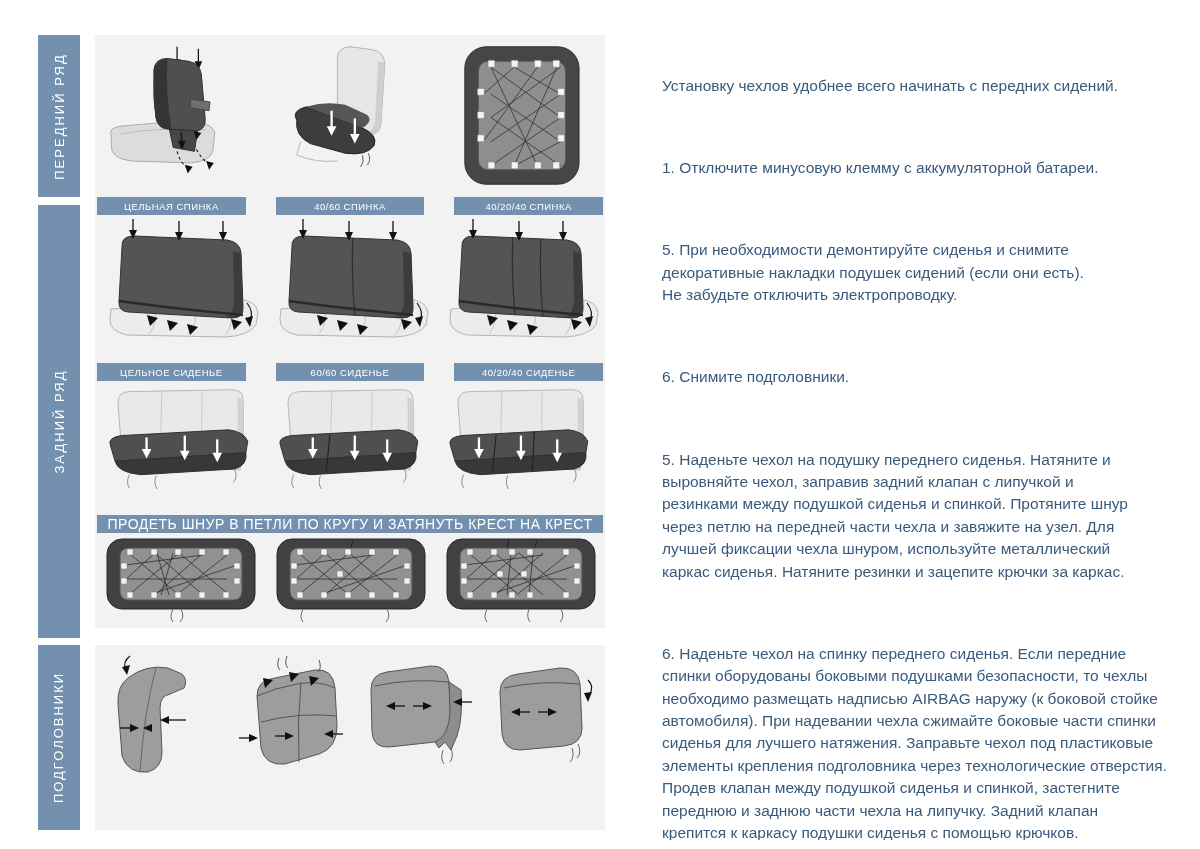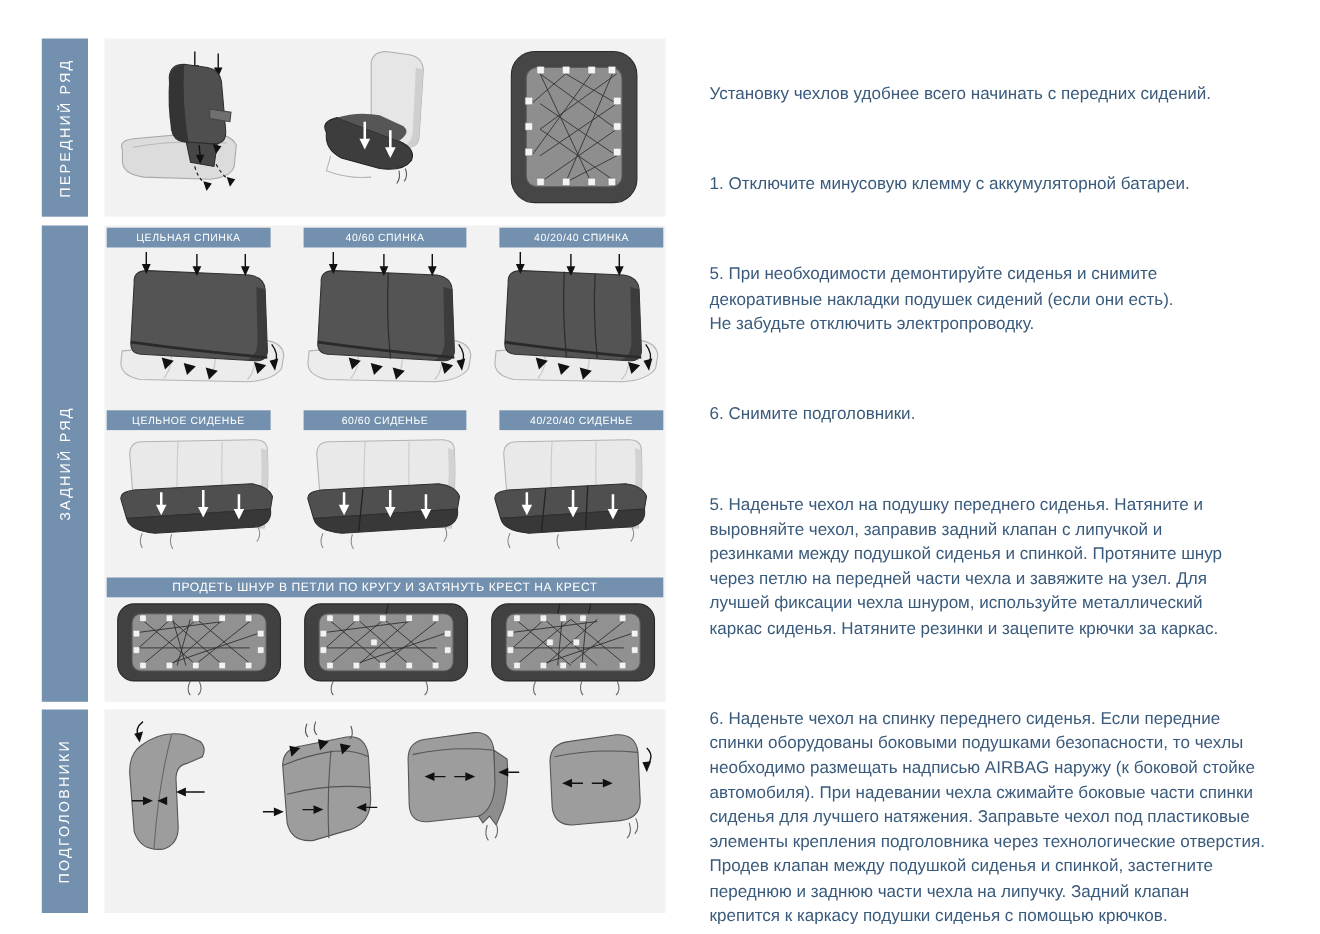--- a/index.html
+++ b/index.html
@@ -8,36 +8,36 @@
 
   
   .vbar{position:absolute;left:38px;width:42px;background:var(--accent,#7391ae);
         display:flex;align-items:center;justify-content:center;}
   .vbar span{color:#fff;font-size:13px;letter-spacing:2px;white-space:nowrap;
              transform:rotate(-90deg);}
 
   
   .panel{position:absolute;left:95px;width:510px;background:var(--panel_bg,#f2f2f2);}
   #panel-front{top:35px;height:162px;display:flex;align-items:center;justify-content:space-around;}
-  #panel-rear{top:205px;height:433px;text-align:right;}
+  #panel-rear{top:195px;height:433px;text-align:right;}
   #panel-head{top:645px;height:185px;}
 
   .bar-row{display:flex;gap:30px;padding:2px 2px 0 2px;}
   .minibar{flex:1;height:18px;background:var(--accent,#7391ae);color:#fff;
            font-size:9.5px;letter-spacing:.5px;display:flex;align-items:center;justify-content:center;}
   .fullbar{height:18px;margin:2px 2px 0 2px;background:var(--accent,#7391ae);color:#fff;
-           font-size:11px;letter-spacing:.5px;display:flex;align-items:center;justify-content:center;}
+           font-size:14px;letter-spacing:.5px;display:flex;align-items:center;justify-content:center;}
   .fig-row{display:flex;justify-content:space-around;align-items:center;}
   .fig{display:block;}
 
   
   .instructions{position:absolute;left:645px;top:30px;width:555px;height:810px;
                 color:var(--text,#3a5a7c);font-size:15.5px;line-height:22.4px;
                 white-space:pre;overflow:hidden;}
-  .instructions p{margin:0 0 15px 0;}
+  .instructions p{margin:0 0 15px 17px;}
 </style>
 </head>
 <body>
 
 <div class="vbar" style="top:35px;height:162px;">
   <span>ПЕРЕДНИЙ РЯД</span>
 </div>
 <div class="vbar" style="top:205px;height:433px;">
   <span>ЗАДНИЙ РЯД</span>
 </div>

